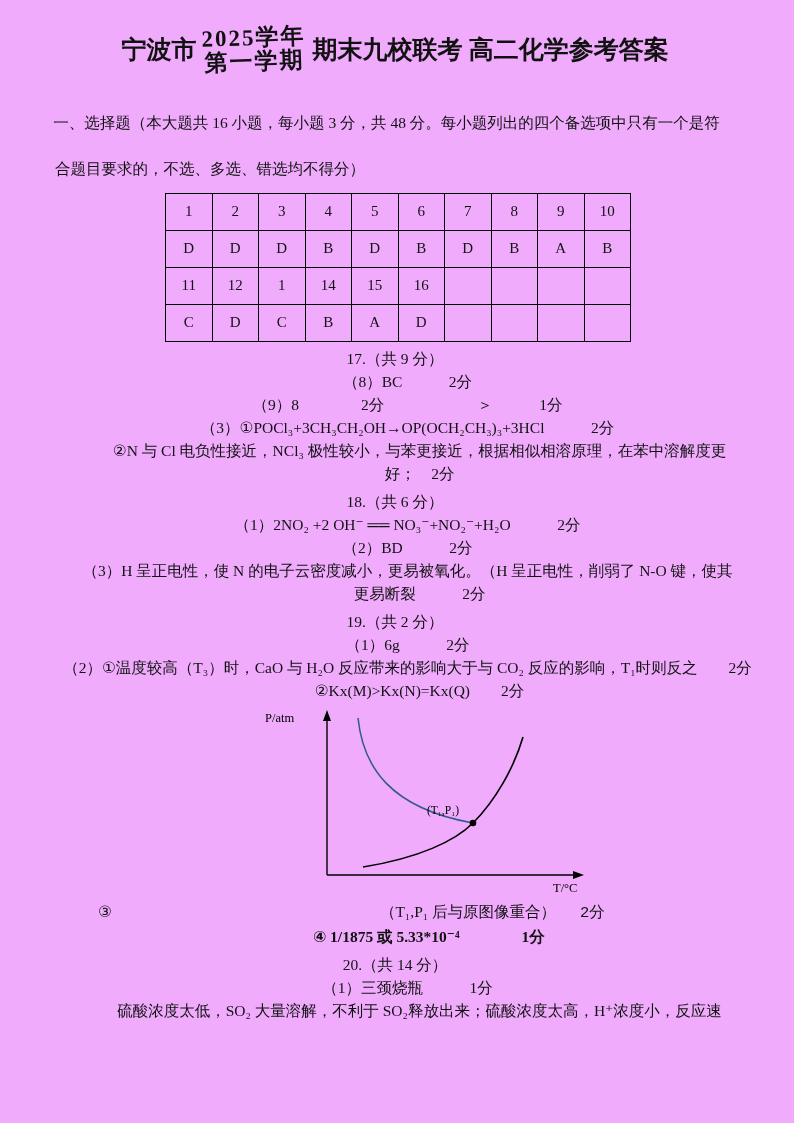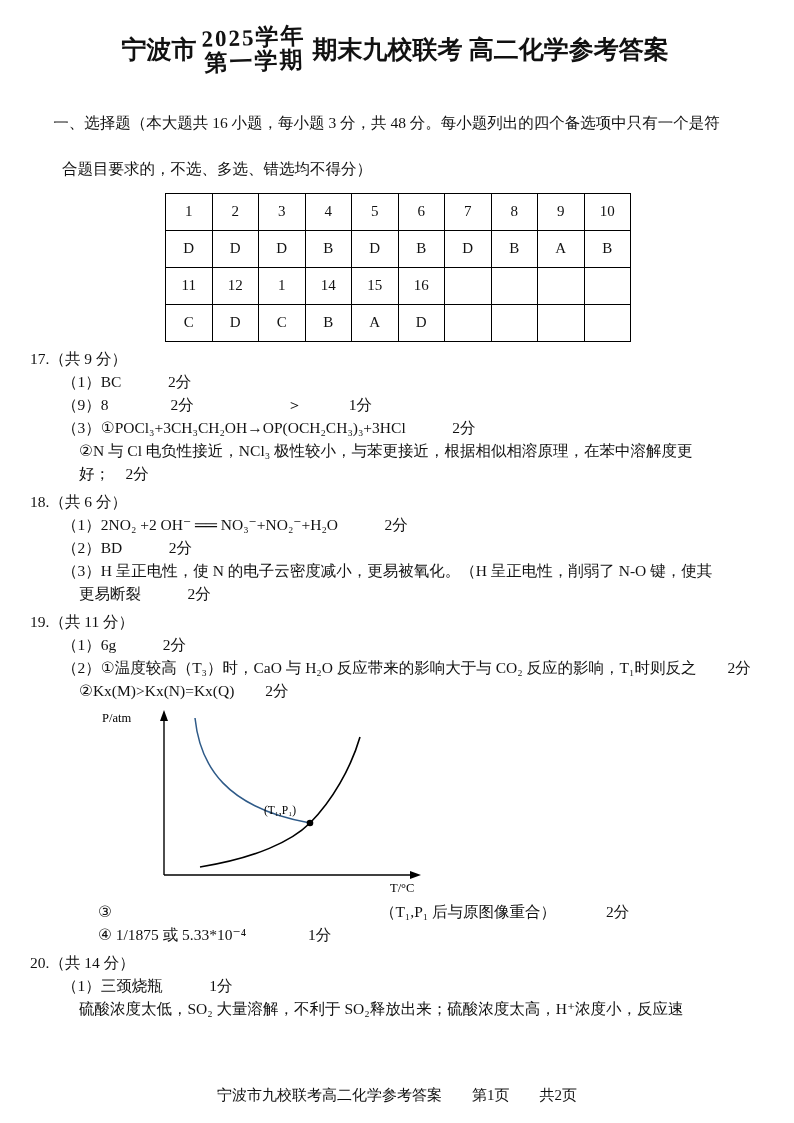--- a/index.html
+++ b/index.html
@@ -2,21 +2,21 @@
 <html><head>
 <meta charset="utf-8">
 <style>
   * { margin: 0; padding: 0; box-sizing: border-box; }
   html, body { background: #e8e8e8; }
   body { font-family: "Liberation Serif", "DejaVu Serif", "DejaVu Sans", serif; }
   .page {
     position: relative;
     width: 794px; height: 1123px;
     margin: 0 auto;
-    background: #ffffff;
+    background: #f0abfc;
     color: #111;
     overflow: hidden;
     padding: 22px 34px 0 30px;
     font-size: 15.5px;
   }
   
   .title-row {
     display: flex; justify-content: center; align-items: center;
     margin-top: 4px; margin-bottom: 2px;
   }
@@ -24,38 +24,38 @@
   .stamp {
     display: inline-flex; flex-direction: column; align-items: center;
     font-weight: 900; font-size: 23px; line-height: 1.04;
     letter-spacing: 2px; transform: rotate(-2deg);
     margin: 0 6px; white-space: pre;
   }
   
   .sec { margin-top: 14px; }
   .line, .qhead, .sec-line { line-height: 23px; white-space: pre-wrap; }
   .bold { font-weight: normal; }
-  .ind1 { margin-left: 32px; }
+  .ind1 { margin-left: 25px; }
   .ind2 { margin-left: 49px; }
-  .ind2g { margin-left: 68px; }
-  .qblock { margin-top: 5px; }
+  .ind2g { margin-left: 68px; font-weight: bold; }
+  .qblock { margin-top: 5px; text-align: center; }
   
   table.answers { border-collapse: collapse; margin: 13px 0 0 135px; }
   table.answers td {
     width: 46.5px; height: 37px;
     border: 1px solid #000;
     text-align: center; vertical-align: middle;
     font-size: 15px; padding: 0;
   }
   
   .graph-wrap { margin: 4px 0 0 64px; }
   .graph-note-line { display: flex; align-items: baseline; }
   .graph-note-line .marker { margin-left: 68px; }
   .graph-note-line .note { margin-left: 268px; }
-  .graph-note-line .score { margin-left: 50px; }
+  .graph-note-line .score { margin-left: 24px; font-family: Liberation Mono, monospace; }
   svg text { font-family: "Liberation Serif", "DejaVu Serif", serif; }
   
   .footer {
     position: absolute; left: 0; right: 0; bottom: 18px;
     text-align: center; font-size: 15px; white-space: pre;
   }
 </style>
 </head>
 <body>
 
@@ -126,37 +126,37 @@
       <td></td>
       <td></td>
       <td></td>
     </tr>
   </tbody>
     </table>
 
 
   <div class="qblock">
     <div class="qhead">17.（共 9 分）</div>
-    <div class="line ind1">（1）BC　　　2分</div>
+    <div class="line ind1">（8）BC　　　2分</div>
     <div class="line ind1">（9）8　　　　2分　　　　　　＞　　　1分</div>
     <div class="line ind1">（3）①POCl₃+3CH₃CH₂OH→OP(OCH₂CH₃)₃+3HCl　　　2分</div>
     <div class="line ind2">②N 与 Cl 电负性接近，NCl₃ 极性较小，与苯更接近，根据相似相溶原理，在苯中溶解度更</div>
     <div class="line ind2">好；　2分</div>
   </div>
 
   <div class="qblock">
     <div class="qhead">18.（共 6 分）</div>
     <div class="line ind1">（1）2NO₂ +2 OH⁻ ══ NO₃⁻+NO₂⁻+H₂O　　　2分</div>
     <div class="line ind1">（2）BD　　　2分</div>
     <div class="line ind1">（3）H 呈正电性，使 N 的电子云密度减小，更易被氧化。（H 呈正电性，削弱了 N-O 键，使其</div>
     <div class="line ind2">更易断裂　　　2分</div>
   </div>
 
   <div class="qblock">
-    <div class="qhead">19.（共 11 分）</div>
+    <div class="qhead">19.（共 2 分）</div>
     <div class="line ind1">（1）6g　　　2分</div>
     <div class="line ind1">（2）①温度较高（T₃）时，CaO 与 H₂O 反应带来的影响大于与 CO₂ 反应的影响，T₁时则反之　　2分</div>
     <div class="line ind2">②Kx(M)&gt;Kx(N)=Kx(Q)　　2分</div>
 
     <div class="graph-wrap">
       <svg width="340" height="190" viewBox="0 0 340 190">
 
         <line x1="70" y1="12" x2="70" y2="169" stroke="#000" stroke-width="1.4"></line>
         <polygon points="70,4 66,15 74,15" fill="#000"></polygon>
         <line x1="70" y1="169" x2="318" y2="169" stroke="#000" stroke-width="1.4"></line>
@@ -181,15 +181,14 @@
     <div class="line ind2g">④ 1/1875 或 5.33*10⁻⁴　　　　1分</div>
   </div>
 
   <div class="qblock">
     <div class="qhead">20.（共 14 分）</div>
     <div class="line ind1">（1）三颈烧瓶　　　1分</div>
     <div class="line ind2">硫酸浓度太低，SO₂ 大量溶解，不利于 SO₂释放出来；硫酸浓度太高，H⁺浓度小，反应速</div>
 
   </div>
 
-  <div class="footer">宁波市九校联考高二化学参考答案　　第1页　　共2页</div>
 
 </div>
 
 </body></html>

